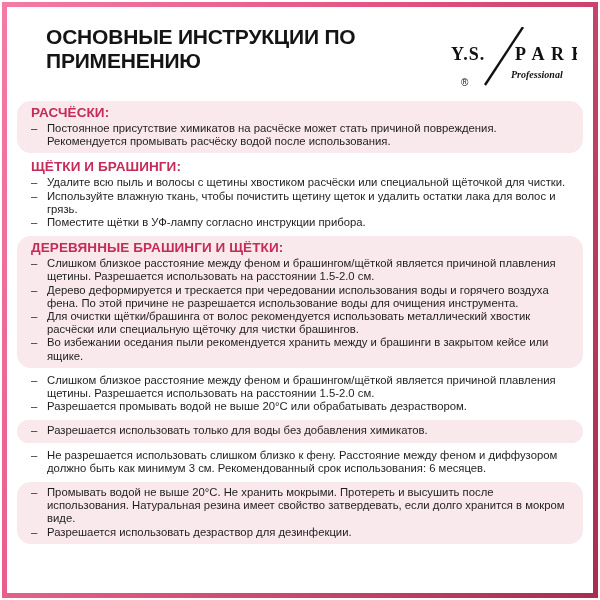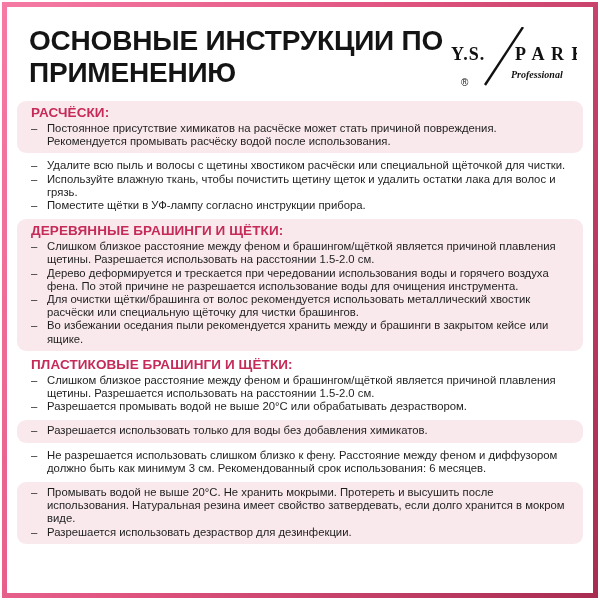--- a/index.html
+++ b/index.html
@@ -15,28 +15,28 @@
     width:100%;height:100%;box-sizing:border-box;
     background:#ffffff;
     display:flex;flex-direction:column;
   }
   
   .header{
     display:flex;justify-content:space-between;align-items:flex-start;
     padding:18px 16px 6px 22px;flex:0 0 auto;
   }
   .title{
-    font-size:28px;font-weight:700;line-height:1.16;color:#141414;
-    letter-spacing:-0.2px;text-transform:uppercase;
+    font-size:21px;font-weight:700;line-height:1.16;color:#141414;
+    letter-spacing:-0.2px;text-transform:uppercase;margin-left:17px;
   }
   .logo{flex:0 0 auto;margin-top:2px;}
   
   .sections{flex:1 1 auto;padding:2px 10px 6px;}
   .care-section{
-    border-radius:9px;
+    border-radius:14px;
     padding:4px 14px 5px;
     margin-bottom:2px;
     background:#ffffff;
   }
   .care-section.tinted{background:var(--tint,#f9e9ed);}
   .care-section .heading{
     margin:0 0 2px 0;
     font-size:13.5px;font-weight:700;color:var(--accent,#c52a58);
     letter-spacing:0.1px;
   }
@@ -74,20 +74,21 @@
     <h2 class="heading">РАСЧЁСКИ:</h2>
     <ul>
             <li>
               <span class="dash">–</span>
               <span class="txt">Постоянное присутствие химикатов на расчёске может стать причиной повреждения. Рекомендуется промывать расчёску водой после использования.</span>
             </li>
           </ul>
   </section>
 
   <section class="care-section">
+    <h2 class="heading">ЩЁТКИ И БРАШИНГИ:</h2>
     <ul>
             <li>
               <span class="dash">–</span>
               <span class="txt">Удалите всю пыль и волосы с щетины хвостиком расчёски или специальной щёточкой для чистки.</span>
             </li>
             <li>
               <span class="dash">–</span>
               <span class="txt">Используйте влажную ткань, чтобы почистить щетину щеток и удалить остатки лака для волос и грязь.</span>
             </li>
             <li>
@@ -113,21 +114,20 @@
               <span class="txt">Для очистки щётки/брашинга от волос рекомендуется использовать металлический хвостик расчёски или специальную щёточку для чистки брашингов.</span>
             </li>
             <li>
               <span class="dash">–</span>
               <span class="txt">Во избежании оседания пыли рекомендуется хранить между и брашинги в закрытом кейсе или ящике.</span>
             </li>
           </ul>
   </section>
 
   <section class="care-section">
-    <h2 class="heading">ПЛАСТИКОВЫЕ БРАШИНГИ И ЩЁТКИ:</h2>
     <ul>
             <li>
               <span class="dash">–</span>
               <span class="txt">Слишком близкое расстояние между феном и брашингом/щёткой является причиной плавления щетины. Разрешается использовать на расстоянии 1.5-2.0 см.</span>
             </li>
             <li>
               <span class="dash">–</span>
               <span class="txt">Разрешается промывать водой не выше 20°C или обрабатывать дезраствором.</span>
             </li>
           </ul>

